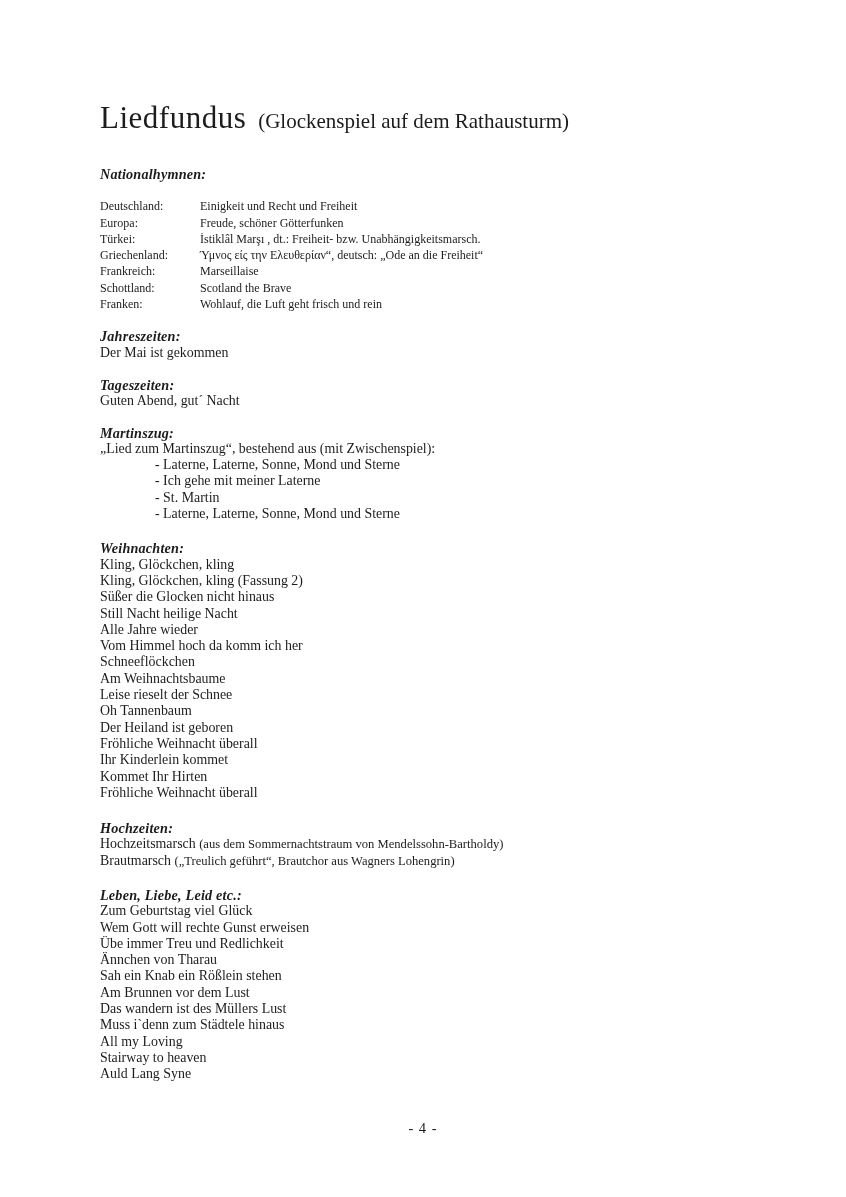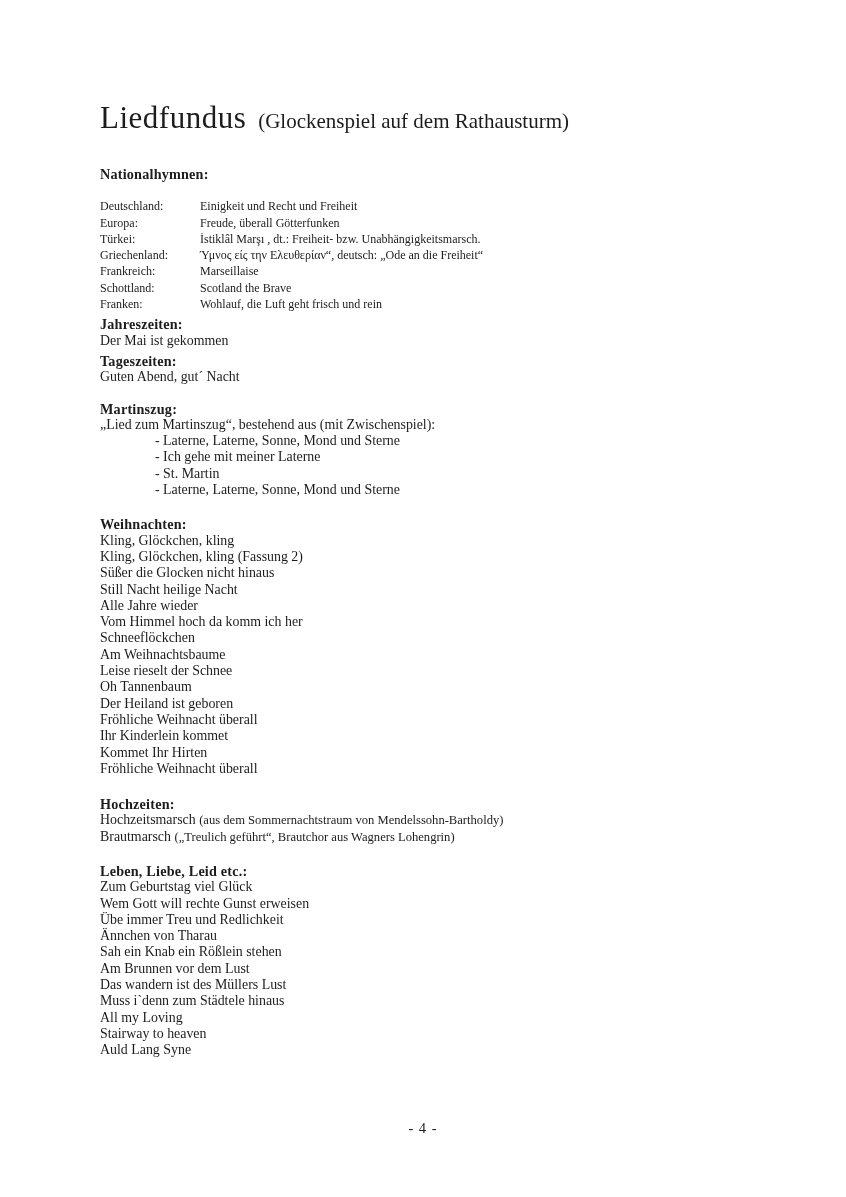--- a/index.html
+++ b/index.html
@@ -24,27 +24,28 @@
     white-space: nowrap;
   }
   .title-main {
     font-size: 31px;
     letter-spacing: 0.5px;
   }
   .title-sub {
     font-size: 21px;
     margin-left: 4px;
   }
-  .sec { margin-top: 4px; }
+  .sec { margin-top: 16px; }
   .sec h2 {
     font-size: 14.2px;
     line-height: 16.3px;
     font-weight: bold;
     margin: 0;
     letter-spacing: 0.2px;
+    font-style: italic;
   }
   .sec.first { margin-top: 0; }
   .gap-after-heading { margin-top: 16px; }
   .line {
     font-size: 13.9px;
     line-height: 16.3px;
     white-space: nowrap;
   }
   .line.indented { padding-left: 55px; }
   .anthem-row {
@@ -84,21 +85,21 @@
 
   <section class="sec first">
     <h2>Nationalhymnen:</h2>
     <div class="gap-after-heading">
         <div class="anthem-row">
           <span class="country">Deutschland:</span>
           <span class="song">Einigkeit und Recht und Freiheit</span>
         </div>
         <div class="anthem-row">
           <span class="country">Europa:</span>
-          <span class="song">Freude, überall Götterfunken</span>
+          <span class="song">Freude, schöner Götterfunken</span>
         </div>
         <div class="anthem-row">
           <span class="country">Türkei:</span>
           <span class="song">İstiklâl Marşı , dt.: Freiheit- bzw. Unabhängigkeitsmarsch.</span>
         </div>
         <div class="anthem-row">
           <span class="country">Griechenland:</span>
           <span class="song">Ύμνος είς την Ελευθερίαν“, deutsch: „Ode an die Freiheit“</span>
         </div>
         <div class="anthem-row">

